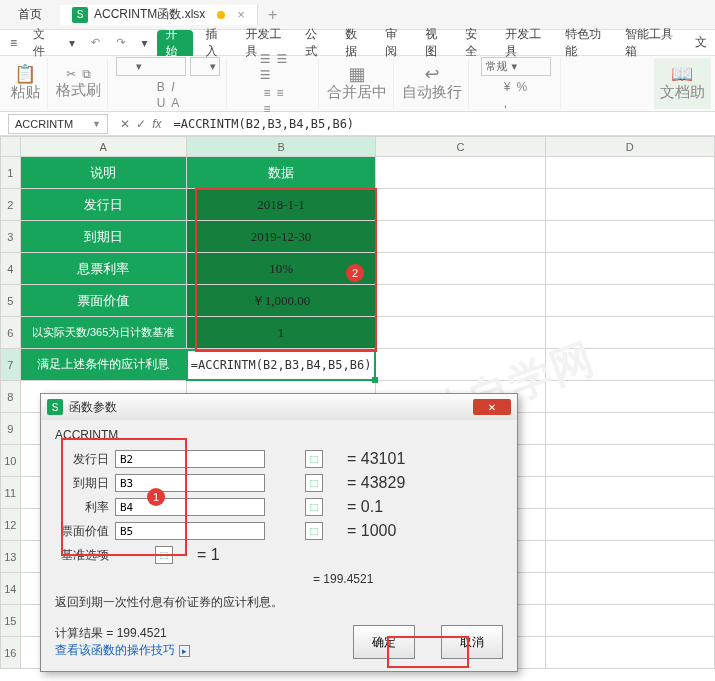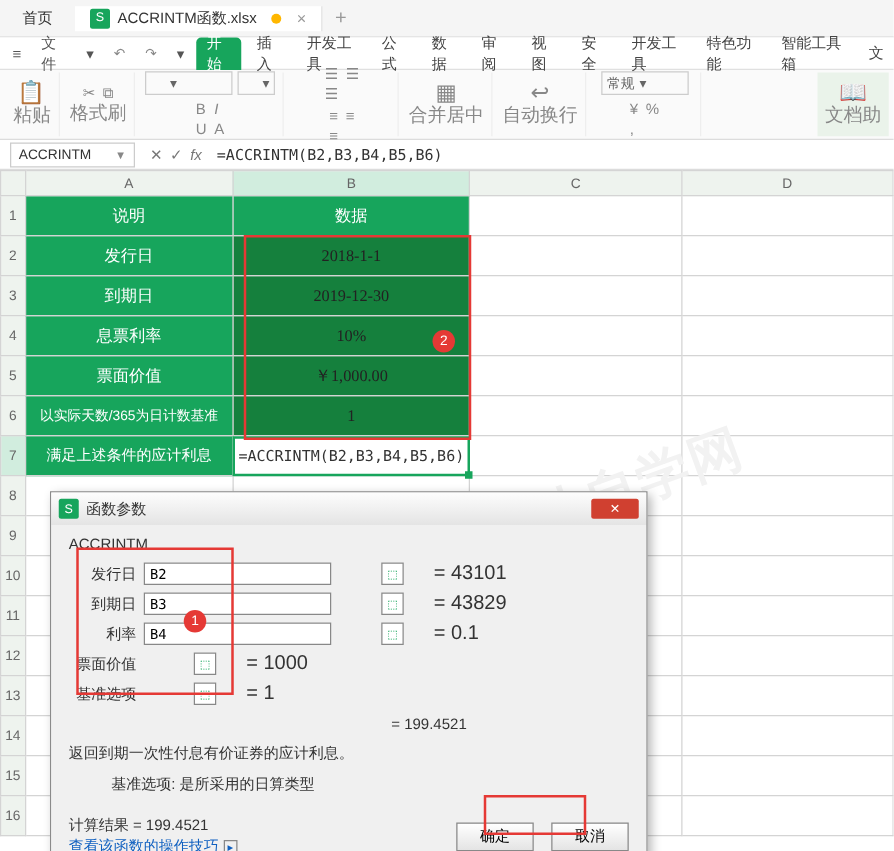--- a/index.html
+++ b/index.html
@@ -77,21 +77,21 @@
 .rangebtn{width:18px;height:18px; border:1px solid #888; background:#fff; margin-left:40px; display:flex;align-items:center;justify-content:center; font-size:9px; color:#17a55c; cursor:pointer;}
 .argval{margin-left:24px; font-size:16px; color:#333;}
 .resultrow{ text-align:left; padding-left:258px; font-size:12px; color:#333; margin:6px 0 8px;}
 .desc{font-size:12px; color:#333; margin-bottom:8px;}
 .arghelp{font-size:12px; color:#333; margin-left:34px; margin-bottom:10px;}
 .dlg-foot{display:flex; align-items:center; padding-top:6px;}
 .calcres{font-size:12px;}
 .helplink{color:#1060c0; font-size:12px; cursor:pointer; display:flex; align-items:center; gap:4px;}
 .helplink .play{border:1px solid #888; padding:0 2px; font-size:9px;}
 .btns{margin-left:auto; display:flex; gap:14px;}
-.dlgbtn{ min-width:62px; height:23px; border:1px solid #888; background:linear-gradient(#fff,#e4e4e4); font-size:12px; cursor:pointer;}
+.dlgbtn{ min-width:62px; height:34px; border:1px solid #888; background:linear-gradient(#fff,#e4e4e4); font-size:12px; cursor:pointer;margin-left:12px;}
 
 .redbox2{position:absolute; border:2px solid #e53935; pointer-events:none;}
 </style>
 </head>
 <body>
 
 <div class="tabbar">
   <div class="tab first">
       <span>首页</span>
     </div>
@@ -366,32 +366,32 @@
       <span class="argval">= 43829</span>
     </div>
     <div class="argrow">
       <span class="arglabel">利率</span>
       <input class="arginput" value="B4" style="">
       <span class="rangebtn">⬚</span>
       <span class="argval">= 0.1</span>
     </div>
     <div class="argrow">
       <span class="arglabel">票面价值</span>
+      <input class="arginput" value="B5" style="">
       <span class="rangebtn">⬚</span>
       <span class="argval">= 1000</span>
     </div>
     <div class="argrow">
       <span class="arglabel">基准选项</span>
       <span class="rangebtn">⬚</span>
       <span class="argval">= 1</span>
     </div>
 
     <div class="resultrow">= 199.4521</div>
     <div class="desc">返回到期一次性付息有价证券的应计利息。</div>
-    <div class="arghelp"><span>基准选项:</span> <span>是所采用的日算类型</span></div>
 
     <div class="dlg-foot">
       <div>
         <div class="calcres"><span>计算结果 = </span><span>199.4521</span></div>
         <div class="helplink">
             <span>查看该函数的操作技巧</span>
             <span class="play">▸</span>
           </div>
       </div>
       <div class="btns">

